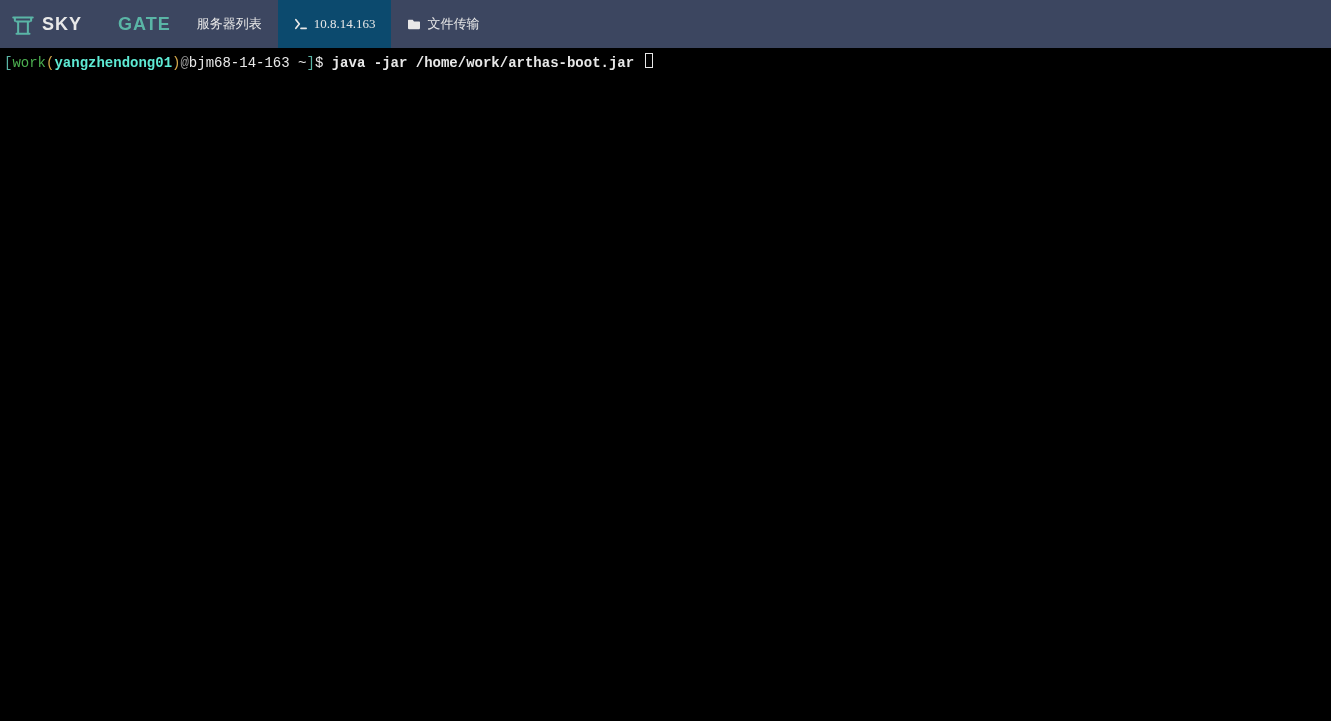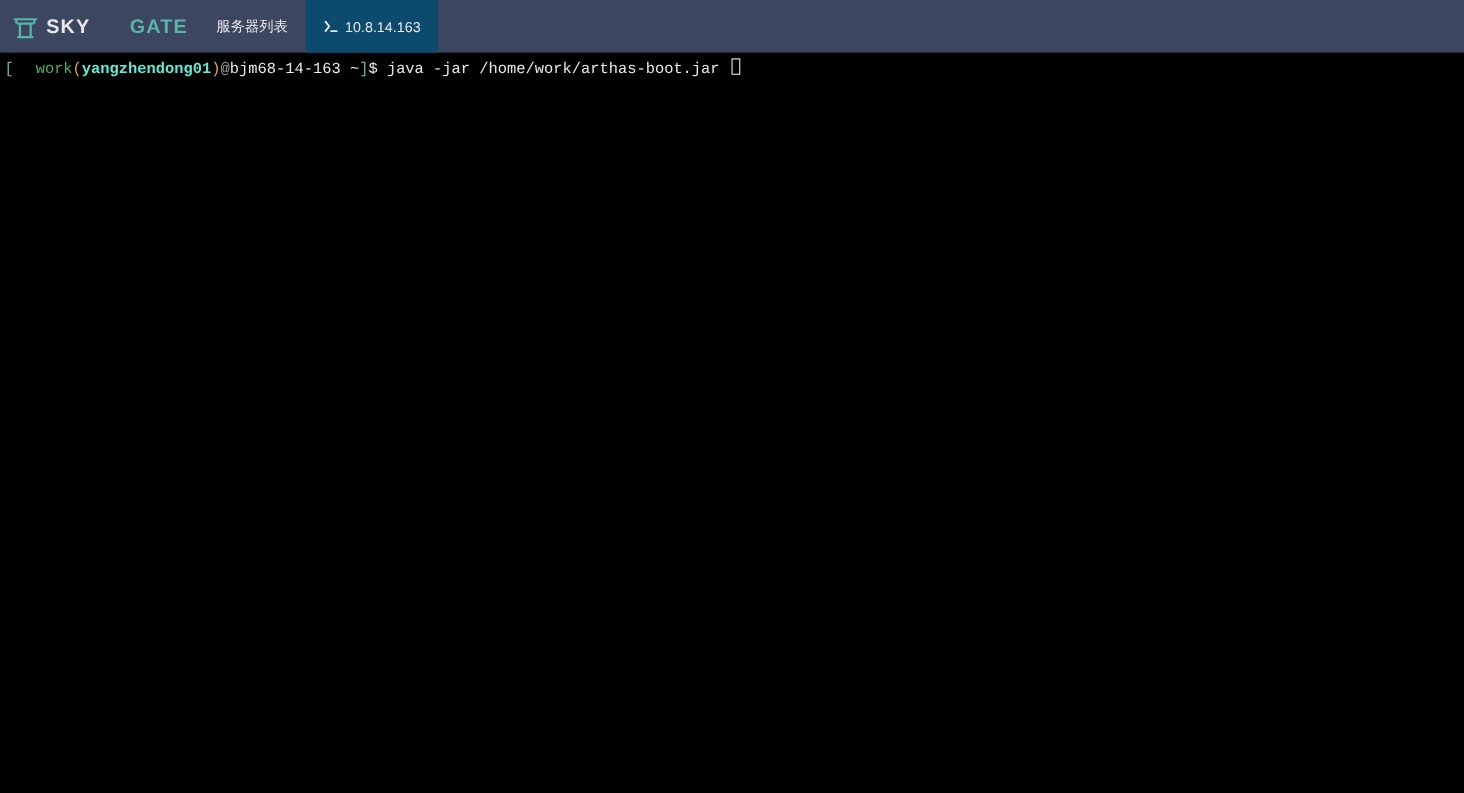--- a/index.html
+++ b/index.html
@@ -45,20 +45,21 @@
       margin-left: 36px;
     }
     .nav-item {
       height: 100%;
       display: flex;
       align-items: center;
       padding: 0 16px;
       color: #e8e8e8;
       font-size: 13px;
       cursor: pointer;
+      font-family: Liberation Serif, serif;
     }
     .nav-item.active {
       background: #0c4a6e;
     }
     .nav-icon {
       margin-right: 6px;
       display: inline-flex;
       align-items: center;
     }
     .terminal {
@@ -73,21 +74,20 @@
     .terminal-line {
       display: flex;
       flex-wrap: nowrap;
       white-space: pre;
     }
     .prompt-bracket {
       color: #5ab5a6;
     }
     .prompt-user {
       color: #4caf50;
-      margin-left: 20px;
     }
     .prompt-paren {
       color: #d4a84b;
     }
     .prompt-user2 {
       color: #5eead4;
       font-weight: bold;
     }
     .prompt-at {
       color: #999;
@@ -96,20 +96,21 @@
       color: #e8e8e8;
     }
     .prompt-path {
       color: #e8e8e8;
     }
     .prompt-dollar {
       color: #e8e8e8;
     }
     .command-text {
       color: #e8e8e8;
+      font-weight: bold;
     }
     .cursor-block {
       display: inline-block;
       width: 8px;
       height: 15px;
       border: 1px solid #e8e8e8;
       margin-left: 2px;
       vertical-align: middle;
       position: relative;
       top: -1px;
@@ -137,19 +138,27 @@
   <div class="nav-item active">
     <span class="nav-icon">
       <svg width="14" height="12" viewBox="0 0 16 14">
         <path d="M 2 2 L 6 7 L 2 12" stroke="#e8e8e8" stroke-width="2" fill="none" stroke-linecap="round" stroke-linejoin="round"></path>
         <path d="M 8 12 L 14 12" stroke="#e8e8e8" stroke-width="2" stroke-linecap="round"></path>
       </svg>
     </span>
     <span>10.8.14.163</span>
   </div>
 
+  <div class="nav-item">
+    <span class="nav-icon">
+      <svg width="14" height="12" viewBox="0 0 16 14">
+        <path d="M 1 3 L 1 12 C 1 12.5 1.5 13 2 13 L 14 13 C 14.5 13 15 12.5 15 12 L 15 5 C 15 4.5 14.5 4 14 4 L 8 4 L 6.5 2 L 2 2 C 1.5 2 1 2.5 1 3 Z" fill="#e8e8e8"></path>
+      </svg>
+    </span>
+    <span>文件传输</span>
+  </div>
 </div>
 
 <div class="terminal">
   <div class="terminal-line">
     <span class="prompt-bracket">[</span><span class="prompt-user">work</span><span class="prompt-paren">(</span><span class="prompt-user2">yangzhendong01</span><span class="prompt-paren">)</span><span class="prompt-at">@</span><span class="prompt-host">bjm68-14-163</span><span class="prompt-path"> ~</span><span class="prompt-bracket">]</span><span class="prompt-dollar">$ </span><span class="command-text">java -jar /home/work/arthas-boot.jar </span><span class="cursor-block"></span>
   </div>
 </div>
 
 </body></html>

